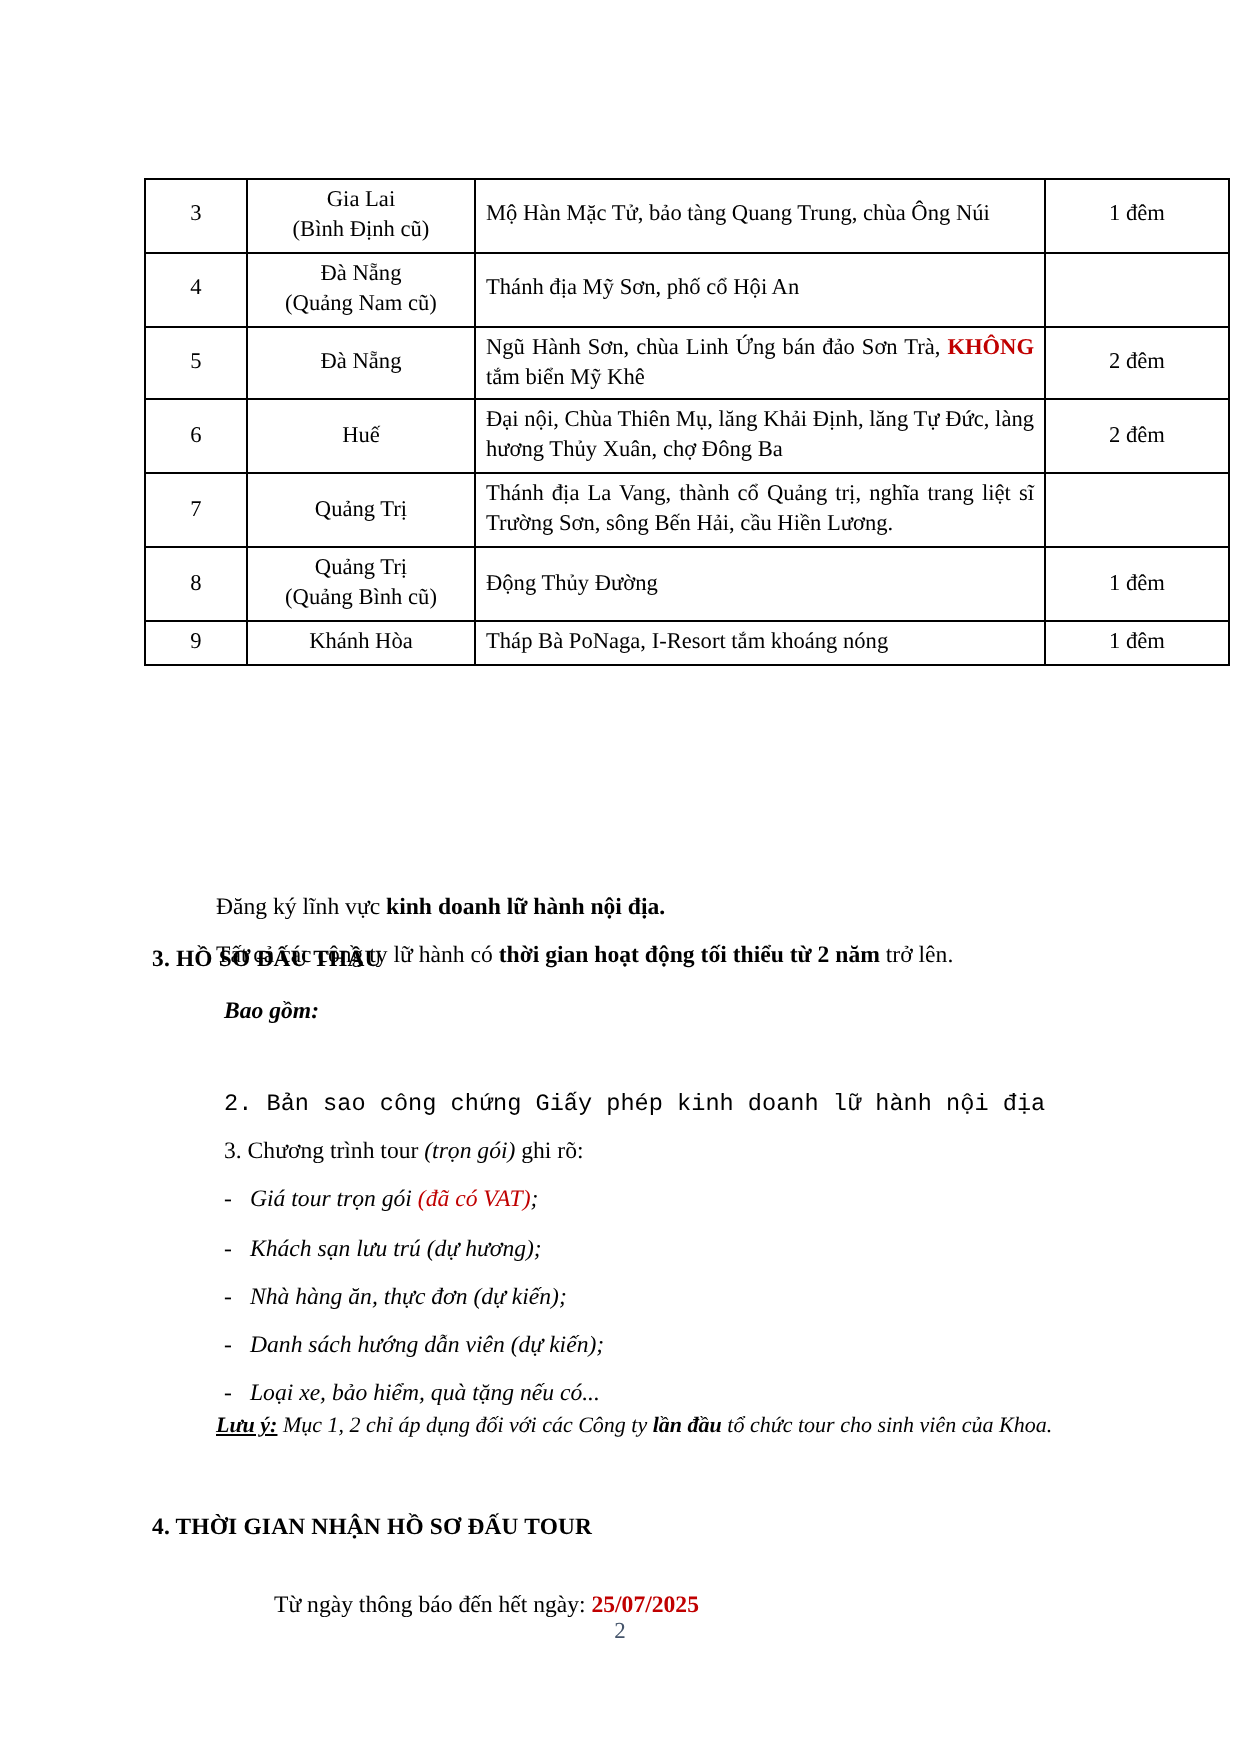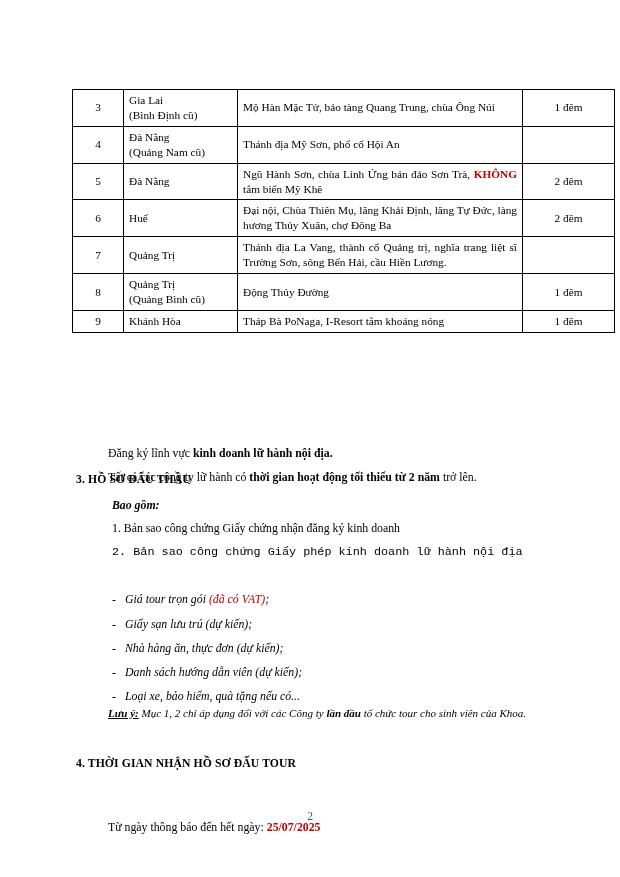--- a/index.html
+++ b/index.html
@@ -32,21 +32,21 @@
     table-layout: fixed;
     font-size: 11.3px;
     line-height: 1.32;
   }
   .tour-table td {
     border: 1px solid #000000;
     padding: 3px 5px 3px 5px;
     vertical-align: middle;
   }
   .col-no     { width: 40px;  text-align: center; }
-  .col-place  { width: 103px; }
+  .col-place  { width: 103px; text-align: center; }
   .col-desc   { width: 274px; text-align: justify; text-align-last: left; }
   .col-nights { width: 81px;  text-align: center; vertical-align: top; padding-top: 5px; }
   .cell-line { display: block; }
   .red-bold { color: #C00000; font-weight: bold; }
 
   
   .heading {
     position: absolute;
     left: 76px;
     font-size: 11.7px;
@@ -182,33 +182,33 @@
 
 
   <div class="para indent-1" style="top:423px;margin-top:47px;"><span>Tất cả các công ty lữ hành có </span><span class="bold">thời gian hoạt động tối thiểu từ 2 năm</span><span> trở lên.</span></div>
 
   <div class="para indent-1" style="top:446px;"><span>Đăng ký lĩnh vực </span><span class="bold">kinh doanh lữ hành nội địa.</span></div>
 
   <div class="heading" style="top:473px;">3. HỒ SƠ ĐẤU THẦU</div>
 
   <div class="para indent-2 bi" style="top:498px;">Bao gồm:</div>
 
-  <div class="para indent-2" style="top:521px;">1. Bản sao công chứng Giấy chứng nhận đăng ký kinh doanh</div>
 
   <div class="para indent-2" style="top:545px;font-family:Liberation Mono, monospace;">2. Bản sao công chứng Giấy phép kinh doanh lữ hành nội địa</div>
 
+  <div class="para indent-2" style="top:568px;"><span>3. Chương trình tour </span><span class="ital">(trọn gói)</span><span> ghi rõ:</span></div>
 
   <div class="dash-row" style="top:592px;">
     <span class="dash-mark">-</span>
     <span class="dash-text"><span>Giá tour trọn gói </span><span class="red">(đã có VAT)</span><span>;</span></span>
   </div>
 
   <div class="dash-row" style="top:617px;">
     <span class="dash-mark">-</span>
-    <span class="dash-text">Giấy sạn lưu trú (dự kiến);</span>
+    <span class="dash-text">Khách sạn lưu trú (dự hương);</span>
   </div>
 
   <div class="dash-row" style="top:641px;">
     <span class="dash-mark">-</span>
     <span class="dash-text">Nhà hàng ăn, thực đơn (dự kiến);</span>
   </div>
 
   <div class="dash-row" style="top:665px;">
     <span class="dash-mark">-</span>
     <span class="dash-text">Danh sách hướng dẫn viên (dự kiến);</span>
@@ -216,17 +216,17 @@
 
   <div class="dash-row" style="top:689px;">
     <span class="dash-mark">-</span>
     <span class="dash-text">Loại xe, bảo hiểm, quà tặng nếu có...</span>
   </div>
 
   <div class="note-block"><span class="biu">Lưu ý:</span><span> Mục 1, 2 chỉ áp dụng đối với các Công ty </span><span class="bold">lần đầu</span><span> tổ chức tour cho sinh viên của Khoa.</span></div>
 
   <div class="heading" style="top:757px;text-align:center;">4. THỜI GIAN NHẬN HỒ SƠ ĐẤU TOUR</div>
 
-  <div class="para indent-1" style="top:820px;"><span>Từ ngày thông báo đến hết ngày: </span><span class="red-b">25/07/2025</span></div>
+  <div class="para indent-1" style="top:795px;margin-left:29px;"><span>Từ ngày thông báo đến hết ngày: </span><span class="red-b">25/07/2025</span></div>
 
   <div class="page-number">2</div>
 
 </div>
 
 </body></html>

